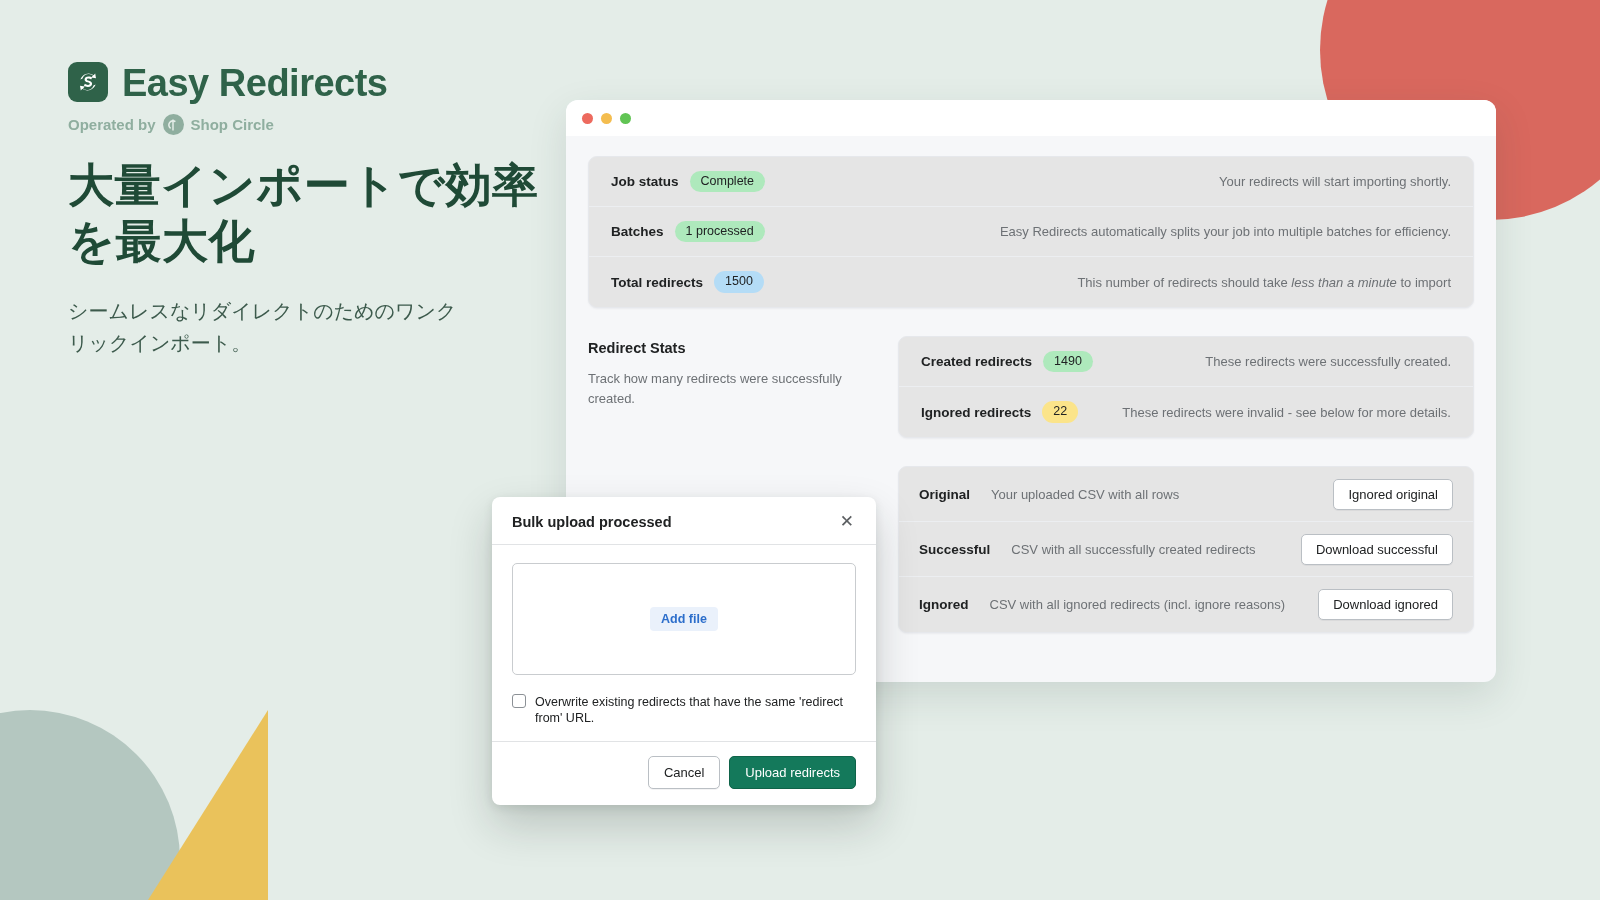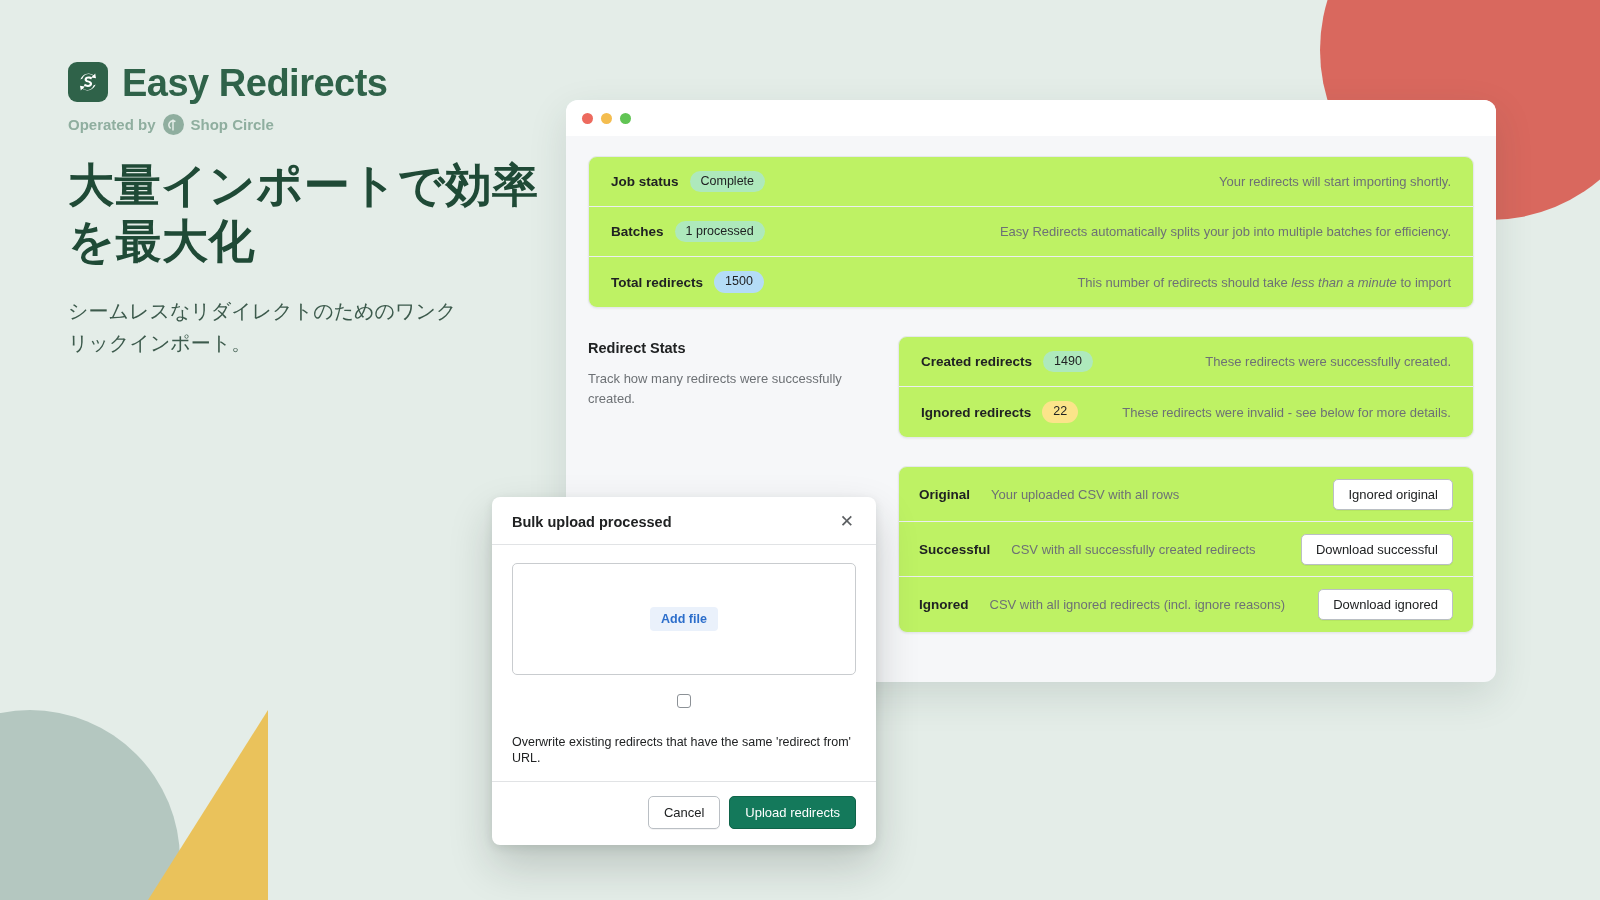--- a/index.html
+++ b/index.html
@@ -67,21 +67,21 @@
     padding-left: 16px; gap: 8px;
   }
   .dot { width: 11px; height: 11px; border-radius: 50%; }
   .dot.r { background: #ed6a5e; }
   .dot.y { background: #f4bd4f; }
   .dot.g { background: #61c454; }
 
   .winbody { padding: 20px 22px 0 22px; }
 
   .card {
-    background: #bef264; border: 1px solid #e6e8ec; border-radius: 9px;
+    background: #e5e5e5; border: 1px solid #e6e8ec; border-radius: 9px;
     box-shadow: 0 1px 2px rgba(22,29,37,.05);
     overflow: hidden;
   }
   .row {
     display: flex; align-items: center; justify-content: space-between;
     padding: 0 22px; height: 50px; border-bottom: 1px solid #eceef1;
   }
   .row:last-child { border-bottom: none; }
   .row-left { display: flex; align-items: center; gap: 11px; }
   .rlabel { font-size: 13.5px; font-weight: bold; color: #202223; white-space: nowrap; }
@@ -140,21 +140,21 @@
   .modal-body { padding: 18px 20px 14px 20px; }
   .dropzone {
     height: 112px; border: 1px solid #c9cccf; border-radius: 5px;
     display: flex; align-items: center; justify-content: center; background: #fff;
   }
   .addfile {
     font-size: 12.5px; font-weight: bold; color: #2c6ecb; background: #eaf1fb;
     border: none; border-radius: 4px; padding: 5px 11px; cursor: pointer;
     font-family: "Liberation Sans", sans-serif;
   }
-  .checkrow { display: flex; align-items: center; gap: 26px; margin-top: 19px; flex-direction: column; }
+  .checkrow { display: flex; gap: 9px; margin-top: 19px; }
   .chkbox {
     width: 14px; height: 14px; border: 1px solid #8c9196; border-radius: 3px;
     background: #fff; flex: 0 0 auto; cursor: pointer;
   }
   .chklabel { font-size: 12.5px; color: #202223; line-height: 1.3; }
   .modal-foot {
     display: flex; justify-content: flex-end; gap: 9px;
     padding: 14px 20px 16px 20px; border-top: 1px solid #e1e3e5;
   }
   .btn-cancel {

